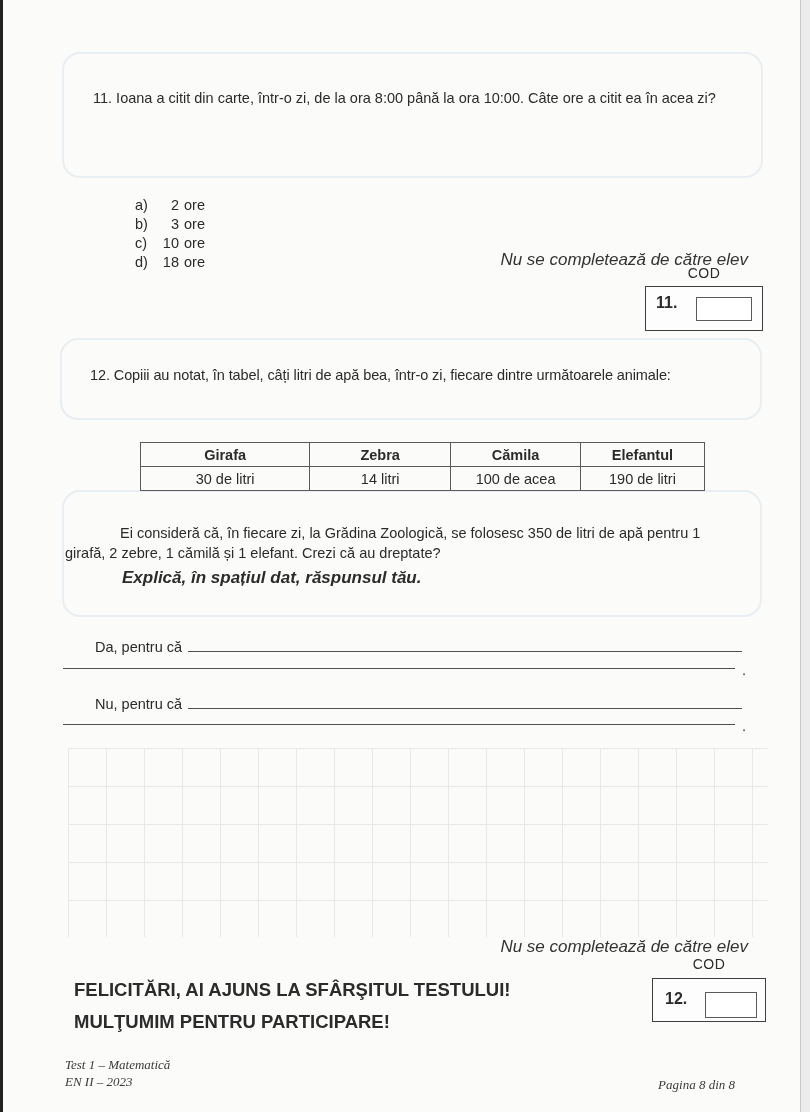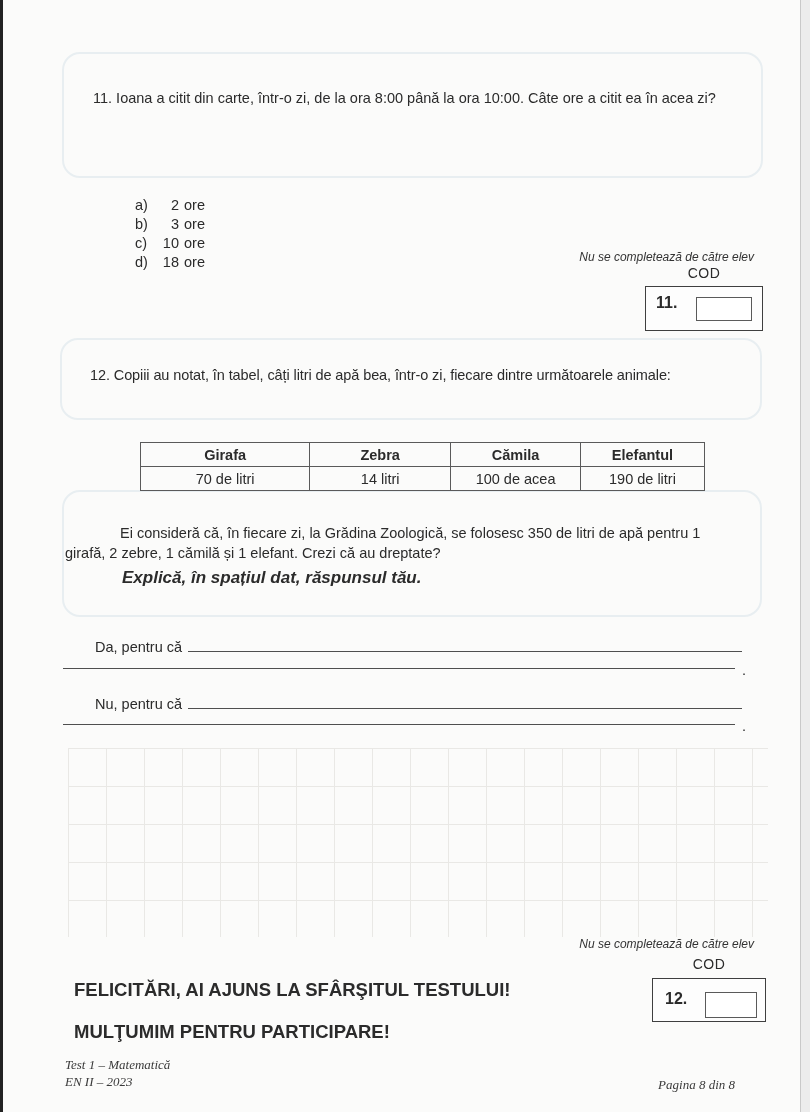--- a/index.html
+++ b/index.html
@@ -17,21 +17,21 @@
   .frame-q12{left:60px;top:338px;width:702px;height:82px}
   .frame-par{left:62px;top:490px;width:700px;height:127px}
   .body-text{font-size:14.5px;line-height:20px;color:var(--text)}
   .q11-text{position:absolute;left:65px;top:88px;width:685px;text-indent:28px}
   .instr{font-weight:bold;font-style:italic}
   .q11-instr{position:absolute;left:122px;top:133px;font-size:14.5px}
   .options{position:absolute;left:135px;top:196px}
   .opt{display:flex;align-items:baseline;font-size:14.5px;line-height:19px}
   .opt-letter{width:20px}
   .opt-num{width:24px;text-align:right;margin-right:5px}
-  .note{position:absolute;right:56px;text-align:center;font-style:italic;font-size:12px;color:#333}
+  .note{position:absolute;right:62px;text-align:center;font-style:italic;font-size:17px;color:#333}
   .cod-label{position:absolute;text-align:center;font-size:14px;letter-spacing:.5px}
   .cod-box{position:absolute;border:1.5px solid var(--box-border);background:#fdfdfd}
   .cod-num{position:absolute;font-family:Liberation Sans, sans-serif;font-weight:bold;font-size:16px}
   .cod-field{position:absolute;border:1.5px solid #5a5a5a;background:#fff}
   .q12-text{position:absolute;left:65px;top:365px;width:700px;text-indent:25px;white-space:nowrap;letter-spacing:-0.1px}
   table.animals{position:absolute;left:140px;top:442px;width:565px;border-collapse:collapse;table-layout:fixed}
   table.animals th,table.animals td{border:1px solid var(--table-border);text-align:center;font-size:14.5px;padding:1px 2px;height:24px}
   table.animals th{font-weight:bold}
   .q12-par{position:absolute;left:65px;top:523px;width:645px;text-indent:55px}
   .q12-instr{position:absolute;left:122px;top:568px;font-size:17px}
@@ -39,21 +39,21 @@
   .ans-label{font-weight:normal}
   .fill{flex:1;border-bottom:1.5px solid var(--line);height:13px;margin-left:6px}
   .cont{position:absolute;left:63px;width:672px;border-bottom:1.5px solid var(--line);height:0}
   .period{position:absolute;left:742px;font-size:14.5px}
   .work-grid{position:absolute;left:68px;top:748px;width:700px;height:189px;
     background-image:
       repeating-linear-gradient(to right,var(--grid) 0 1px,transparent 1px 38px),
       repeating-linear-gradient(to bottom,var(--grid) 0 1px,transparent 1px 38px)}
   .closing{position:absolute;left:74px;top:979px;width:452px;text-align:left}
   .closing-l1{font-weight:bold;font-size:18.5px;white-space:nowrap}
-  .closing-l2{font-weight:bold;font-size:18.5px;margin-top:20px;white-space:nowrap}
+  .closing-l2{font-weight:bold;font-size:18.5px;margin-top:10px;white-space:nowrap}
   .footer-left{position:absolute;left:65px;top:1056px;font-family:"Liberation Serif",serif;font-style:italic;font-size:13px;line-height:17px;color:#3a3a3a}
   .footer-right{position:absolute;right:75px;top:1077px;font-family:"Liberation Serif",serif;font-style:italic;font-size:13px;color:#3a3a3a}
 </style>
 </head>
 <body>
 
 <div class="page">
   <div class="edge-left"></div>
   <div class="edge-right"></div>
 
@@ -103,21 +103,21 @@
         <col style="width:22%">
       </colgroup>
     <tbody>
         <tr>
       <th>Girafa</th>
       <th>Zebra</th>
       <th>Cămila</th>
       <th>Elefantul</th>
     </tr>
     <tr>
-      <td>70 de litri</td>
+      <td>30 de litri</td>
       <td>14 litri</td>
       <td>100 de acea</td>
       <td>190 de litri</td>
     </tr>
   </tbody>
     </table>
 
   <p class="body-text q12-par">Ei consideră că, în fiecare zi, la Grădina Zoologică, se folosesc 350 de litri de apă pentru 1 girafă, 2 zebre, 1 cămilă și 1 elefant. Crezi că au dreptate?</p>
   <p class="instr q12-instr">Explică, în spațiul dat, răspunsul tău.</p>
 

